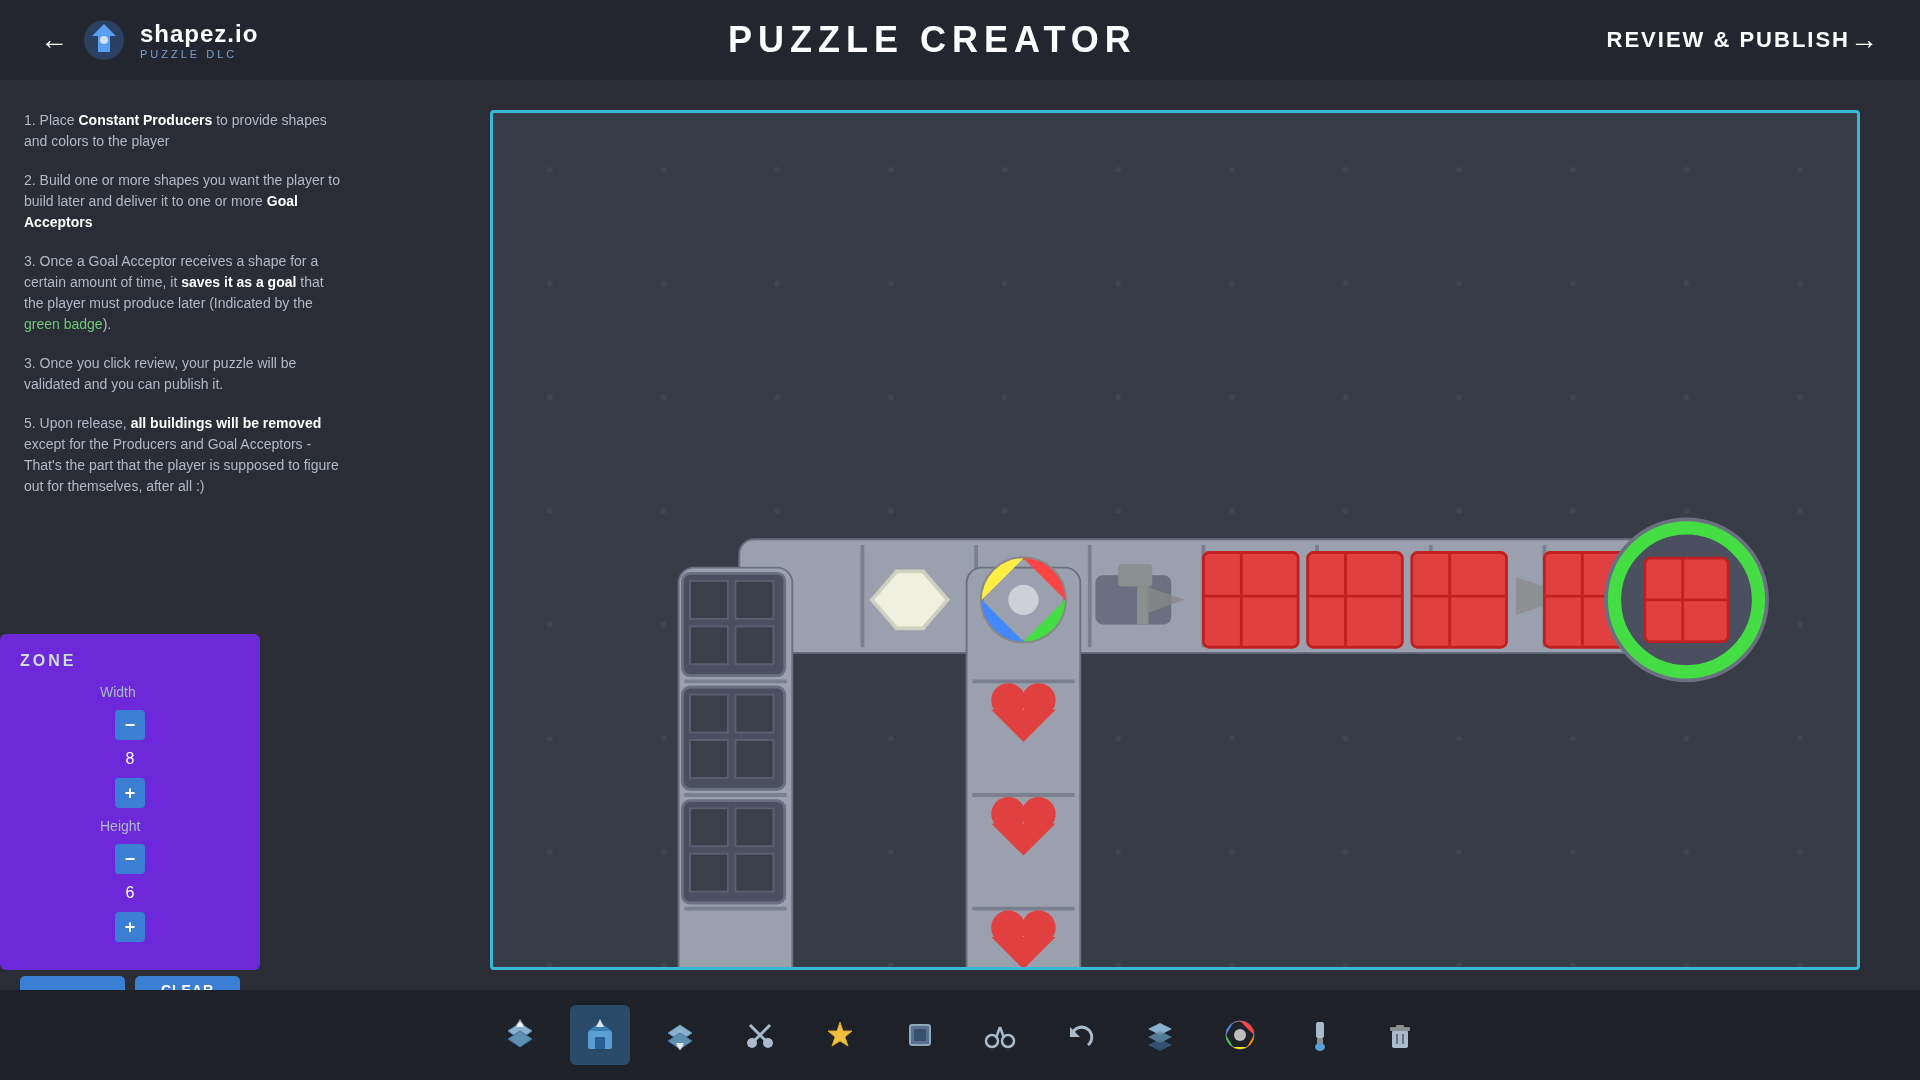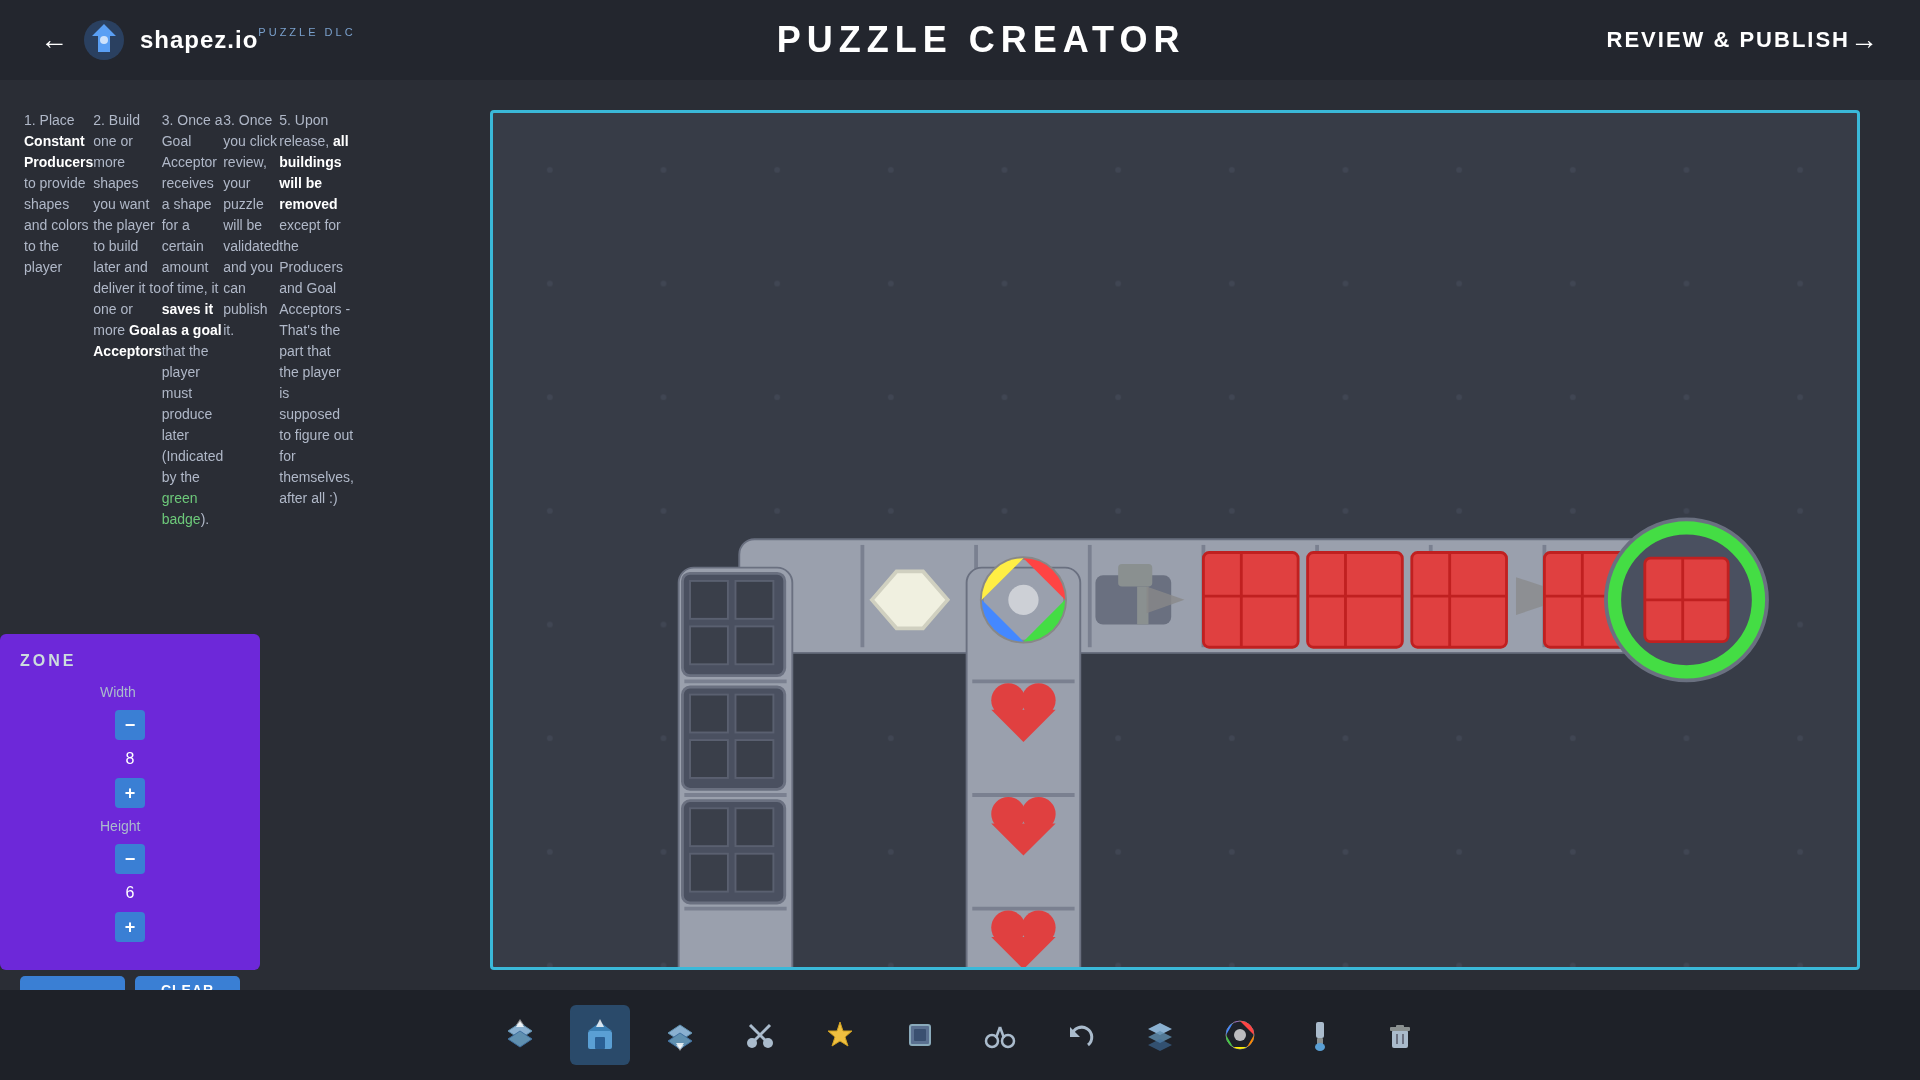--- a/index.html
+++ b/index.html
@@ -30,21 +30,21 @@
       align-items: center;
       gap: 12px;
       cursor: pointer;
     }
     #back-arrow {
       font-size: 28px;
       color: #fff;
     }
     #logo-container {
       display: flex;
-      flex-direction: row;
+      flex-direction: column;
       align-items: flex-start;
     }
 
     #page-title-text {
       font-size: 36px;
       font-weight: bold;
       color: #fff;
       letter-spacing: 6px;
       text-transform: uppercase;
     }
@@ -62,21 +62,21 @@
 
     
     #left-panel {
       position: absolute;
       top: 80px;
       left: 0;
       width: 370px;
       bottom: 104px;
       padding: 30px 24px;
       display: flex;
-      flex-direction: row;
+      flex-direction: column;
       gap: 0;
     }
 
     .instruction-block {
       margin-bottom: 18px;
       font-size: 14px;
       line-height: 1.5;
       color: #b0b8c8;
     }
     .instruction-block b {

